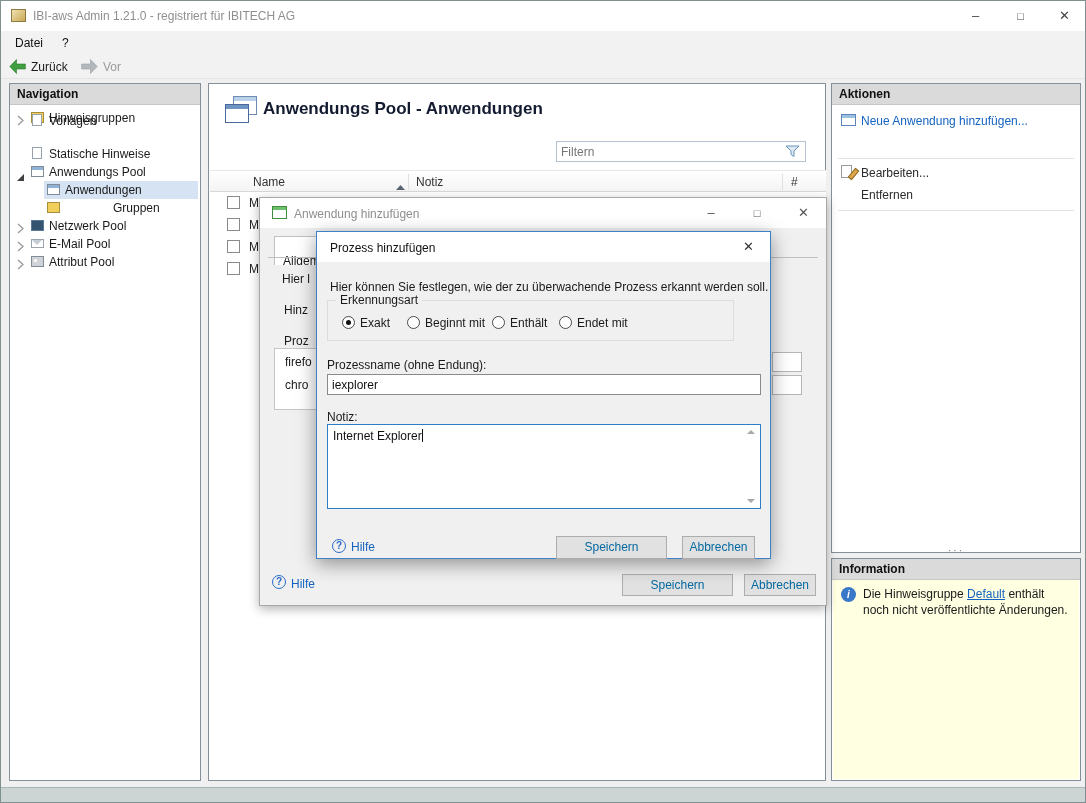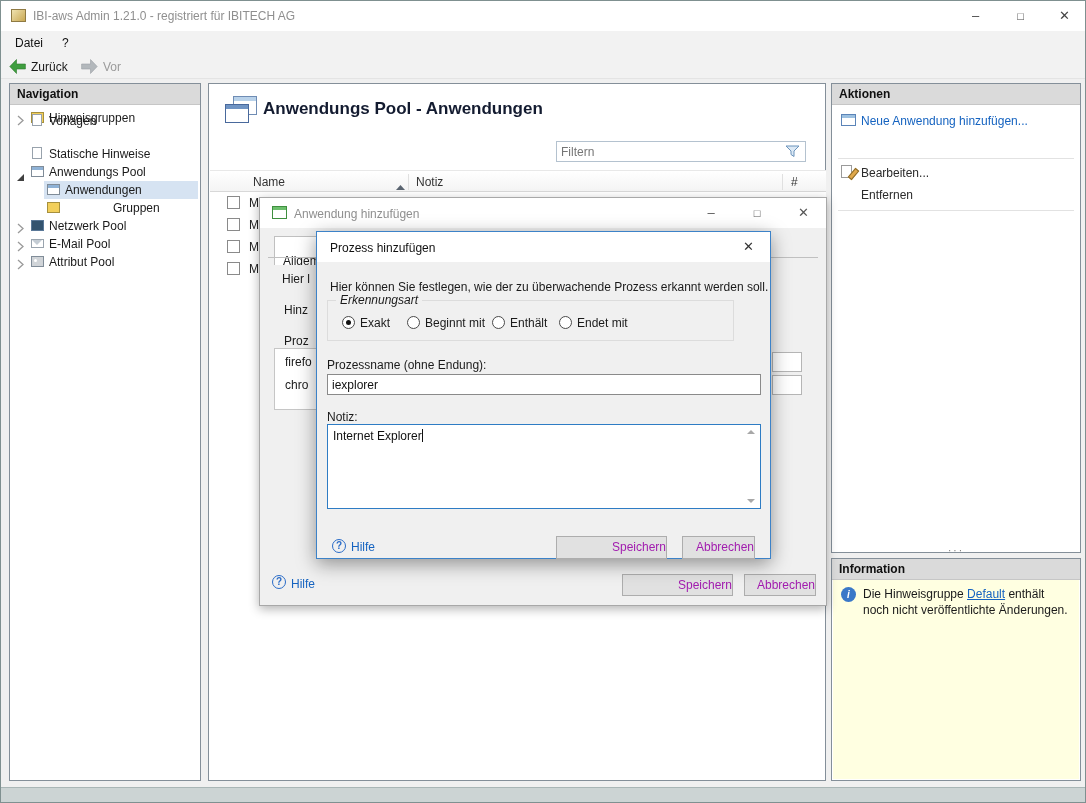--- a/index.html
+++ b/index.html
@@ -102,26 +102,26 @@
   .inactive-title { color:#8f8f8f; }
   .green-ic { position:absolute; left:12px; top:8px; width:15px; height:13px; border:1px solid #3f8f3f; background:#fff; }
   .green-ic::before { content:""; position:absolute; left:0; right:0; top:0; height:3px; background:#6cbf6c; }
   .dlg-ctl { position:absolute; top:0; width:46px; height:30px; text-align:center; line-height:30px;
              color:#555; font-size:13px; }
   .tab { position:absolute; background:#fff; border:1px solid #c0c0c0; border-bottom:none; height:21px;
          line-height:20px; padding:14px 8px; overflow:hidden; white-space:nowrap; }
   .tabpage-line { position:absolute; height:1px; background:#c0c0c0; }
   .frag { position:absolute; white-space:nowrap; }
   .white-box { position:absolute; background:#fff; border:1px solid #b5b5b5; }
-  .btn { position:absolute; background:#e1e1e1; border:1px solid #adadad; text-align:right;
-         line-height:20px; color:#a21caf; }
+  .btn { position:absolute; background:#e1e1e1; border:1px solid #adadad; text-align:center;
+         line-height:20px; color:#0369a1; }
   .help-ic { position:absolute; width:14px; height:14px; border-radius:50%; border:1px solid #2a6cc8;
              color:#2a6cc8; font-size:10px; font-weight:bold; text-align:center; line-height:12px; }
   .help-lbl { position:absolute; color:#1563c0; }
-  .groupbox { position:absolute; border:1px solid #dcdcdc;font-style:italic; }
+  .groupbox { position:absolute; border:1px solid #dcdcdc; }
   .gb-legend { position:absolute; top:-8px; left:8px; background:#f0f0f0; padding:0 4px; line-height:14px; }
   .radio { position:absolute; width:13px; height:13px; border:1px solid #4a4a4a; border-radius:50%; background:#fff; }
   .radio.checked::after { content:""; position:absolute; left:3px; top:3px; width:5px; height:5px;
                           border-radius:50%; background:#111; }
   .rad-lbl { position:absolute; line-height:14px; }
   .fld-lbl { position:absolute; }
   .text-input { position:absolute; background:#fff; border:1px solid #8a8a8a;
                 font:12px "Liberation Sans",sans-serif; padding:0 4px; color:#111; }
   .note-box { position:absolute; background:#fff; border:1px solid #2e7cc4; }
   .note-text { position:absolute; left:5px; top:4px; color:#111; }

